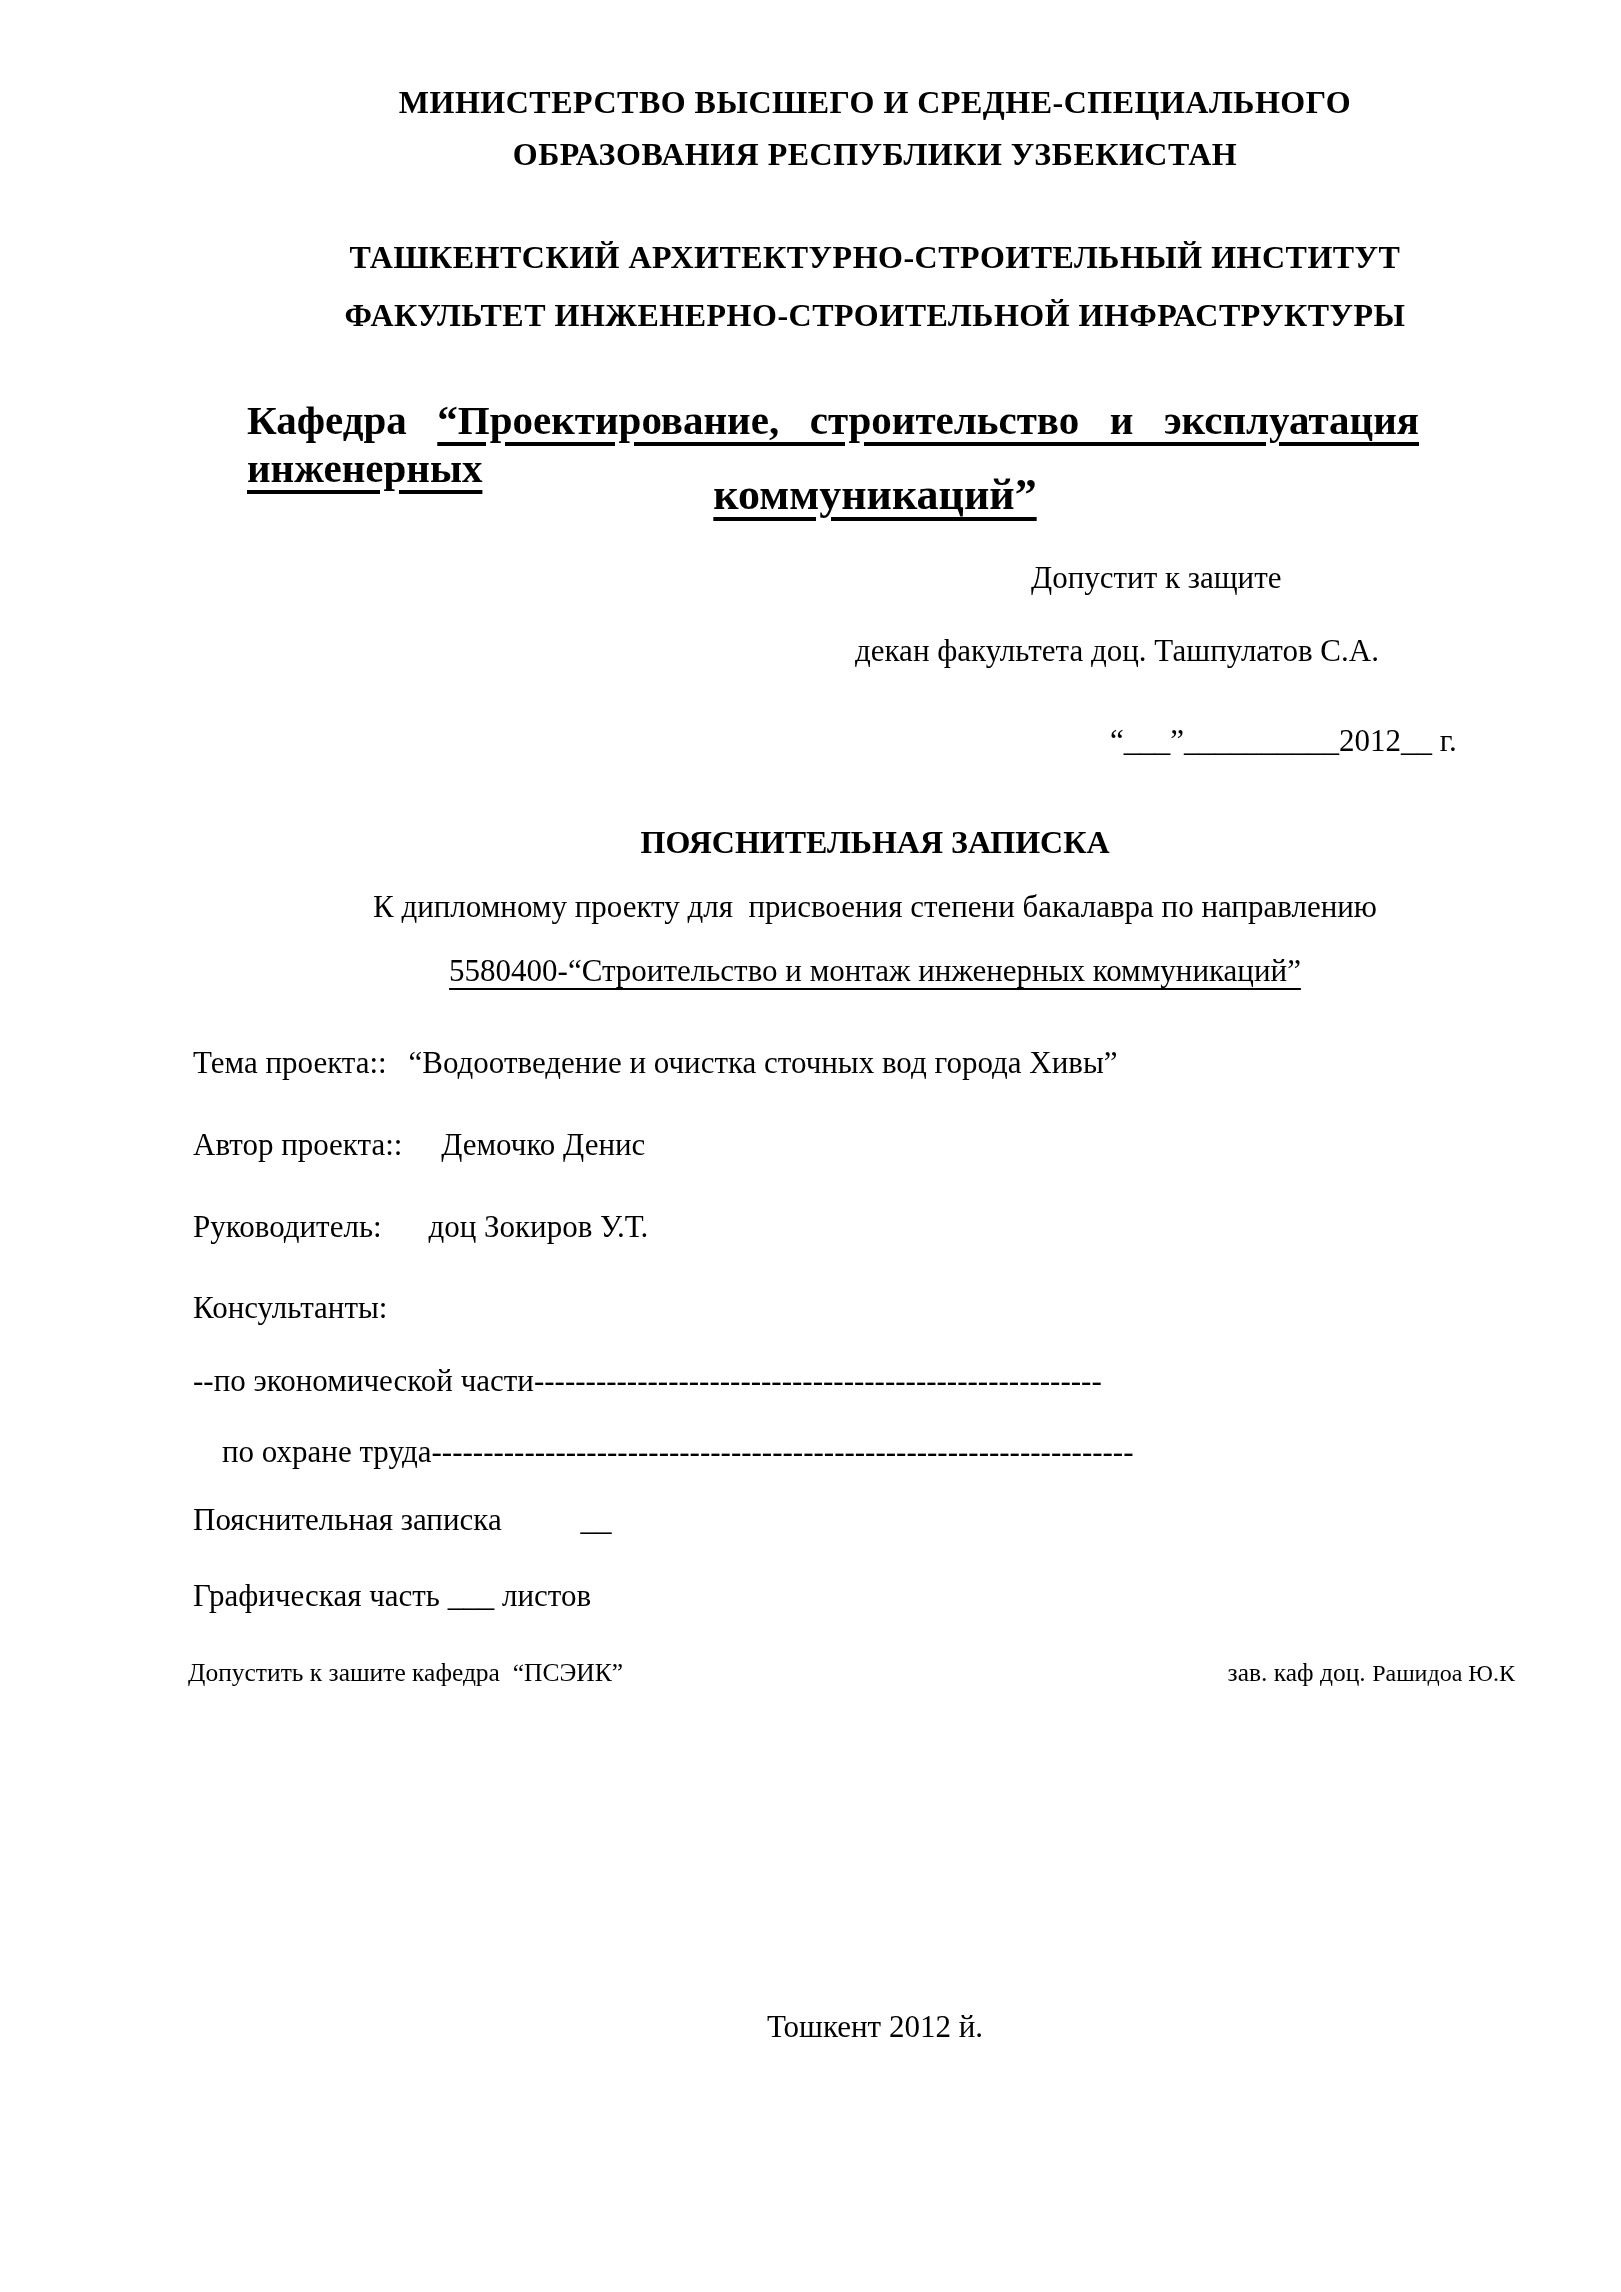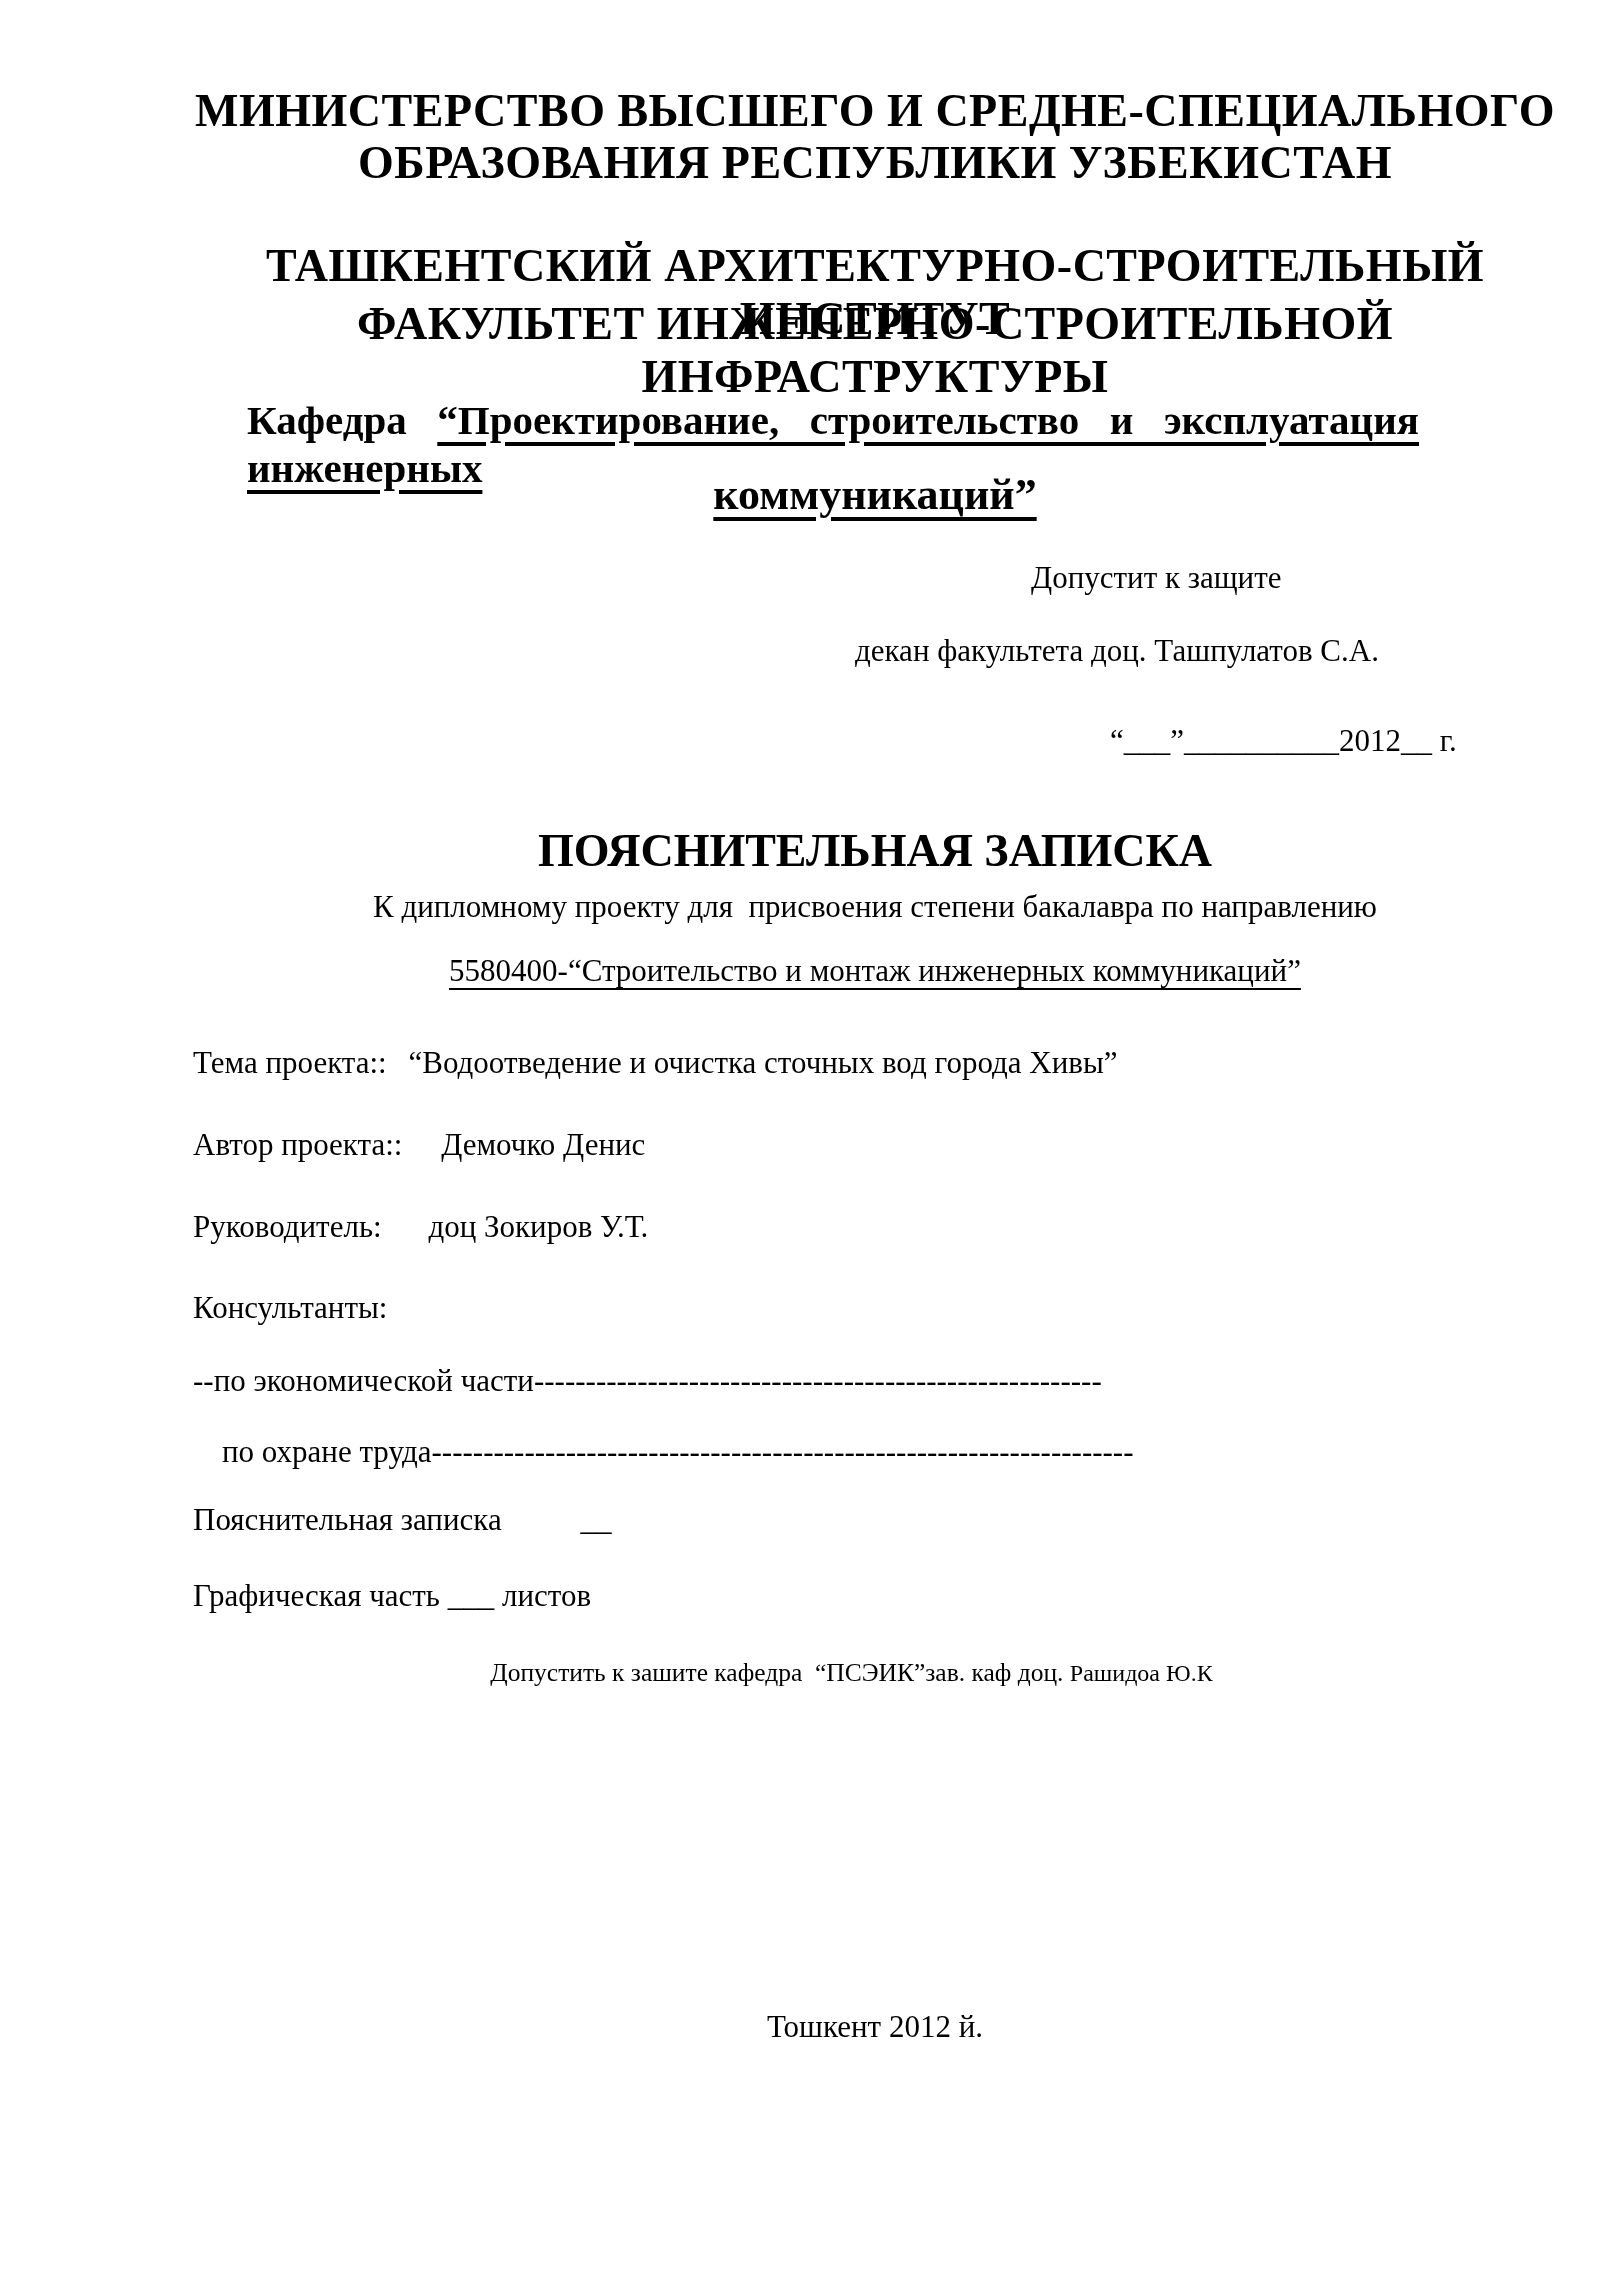--- a/index.html
+++ b/index.html
@@ -8,36 +8,36 @@
     width:1621px;height:2293px;
     margin:0 auto;
     background:#ffffff;
     color:#000;
     font-family:"Liberation Serif","DejaVu Serif",serif;
     font-size:31px;
     overflow:hidden;
   }
   .abs{position:absolute;}
   .b{font-weight:normal;}
-  .hdr{font-weight:bold;font-size:46px;letter-spacing:0.5px;}
+  .hdr{font-weight:bold;font-size:32px;letter-spacing:0.5px;}
   .center-line{left:193px;right:64px;text-align:center;}
   .left-line{left:193px;right:64px;text-align:left;}
   .u-thick{text-decoration:underline;text-decoration-thickness:3.9px;text-underline-offset:7.8px;}
   .u-thin{text-decoration:underline;text-decoration-thickness:2px;text-underline-offset:6.9px;}
   .pre{white-space:pre-wrap;}
   .dept-line1{
     left:247px;width:1172px;
     text-align:justify;
     -moz-text-align-last:justify;
     text-align-last:justify;
     font-weight:bold;font-size:41px;
   }
   .admission-row{
     left:188px;right:106px;
-    display:flex;justify-content:center;align-items:baseline;
+    display:flex;justify-content:space-between;align-items:baseline;
     font-size:25.5px;
   }
   .admission-row .b{font-size:24px;}
   .small-gap{display:inline-block;}
 </style>
 </head>
 <body>
 
 <div class="page">
 

